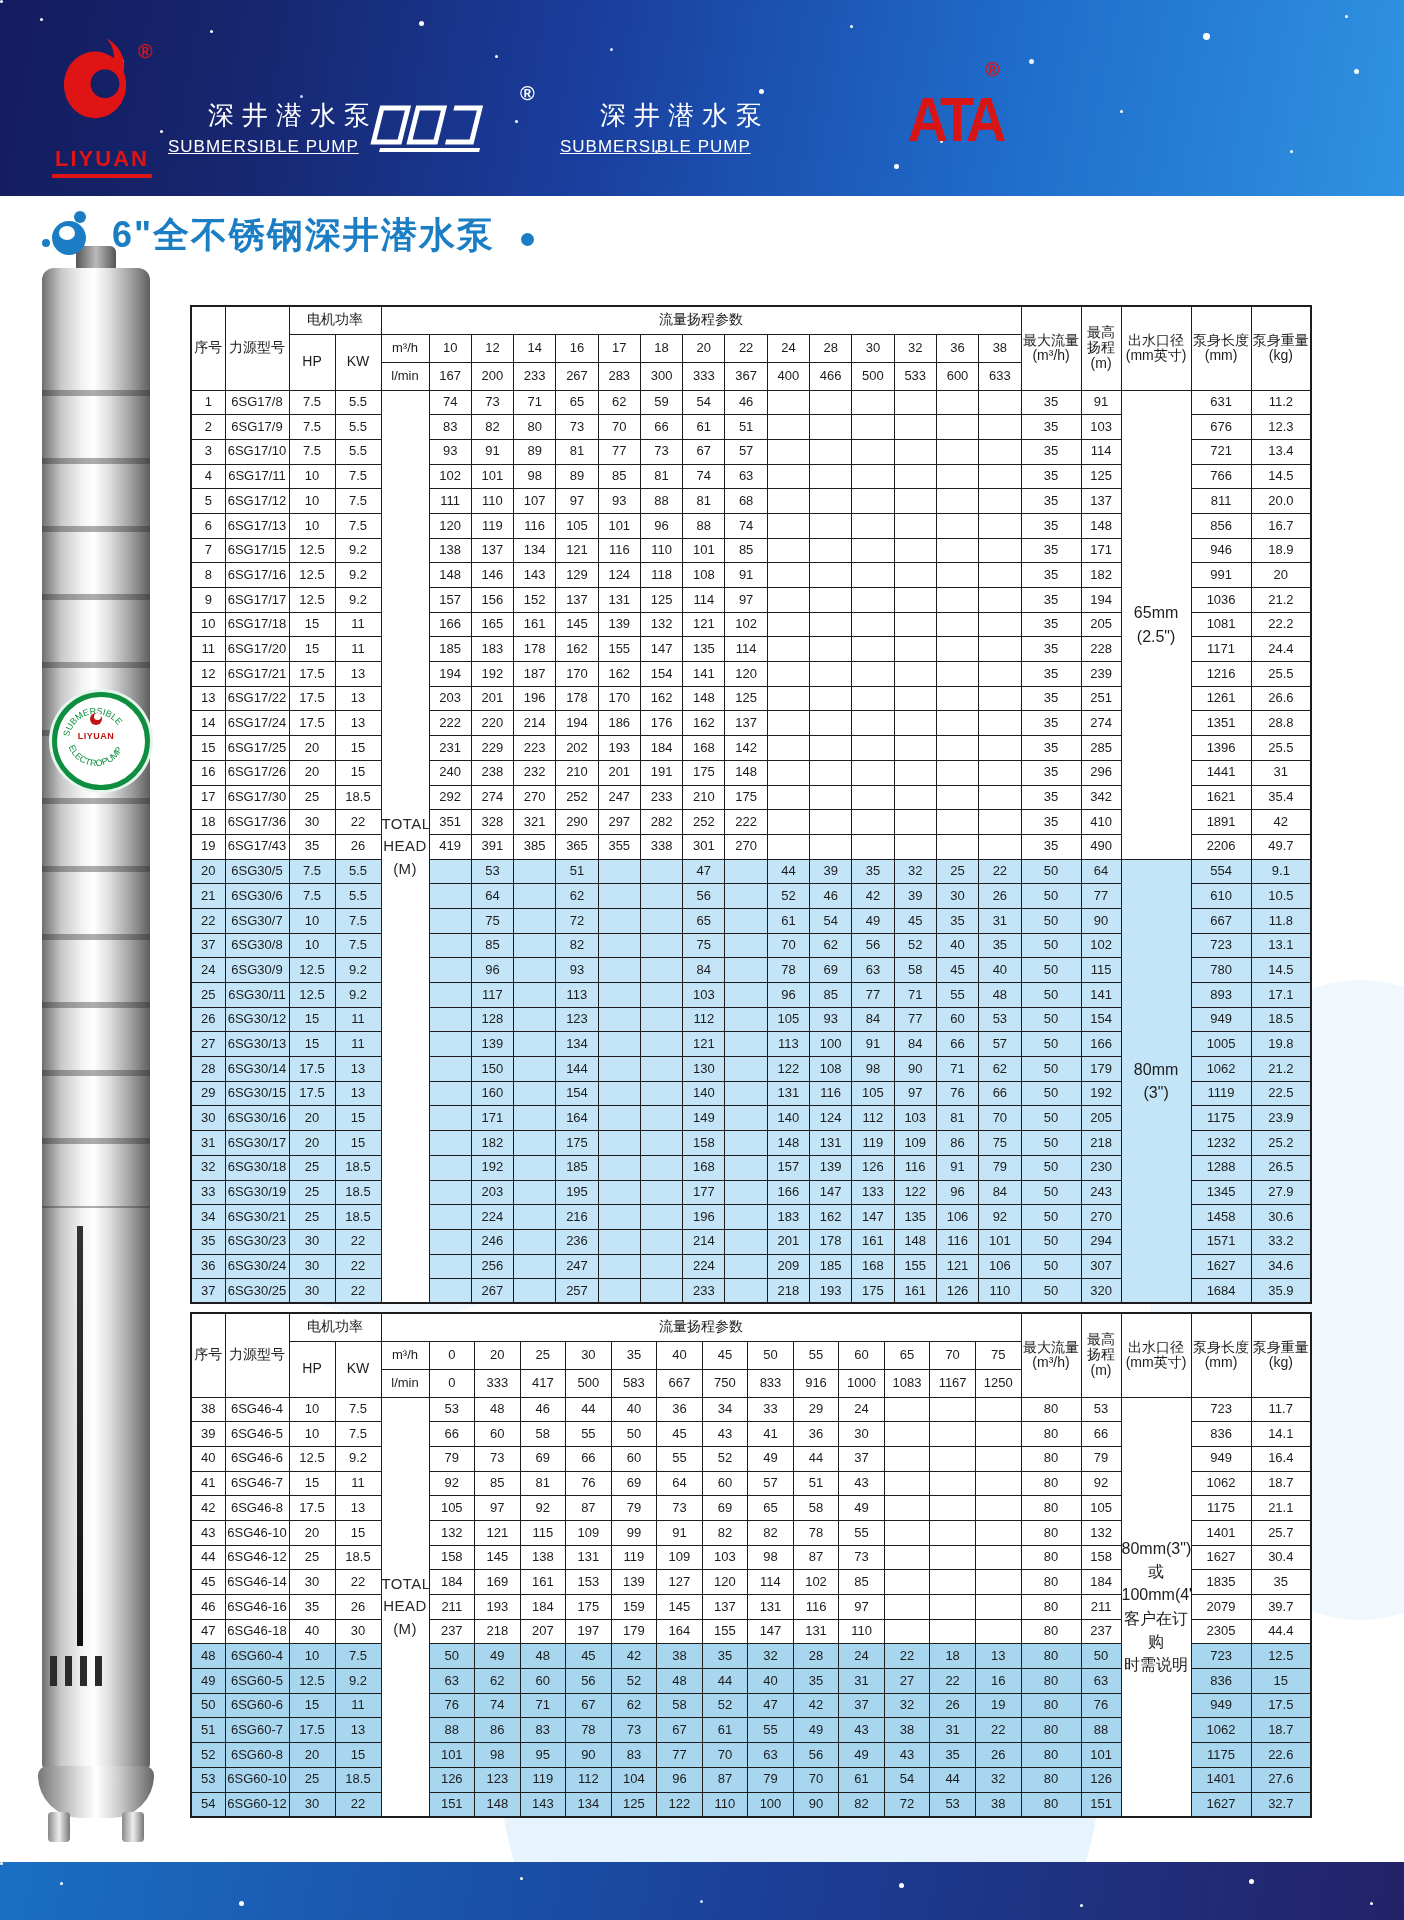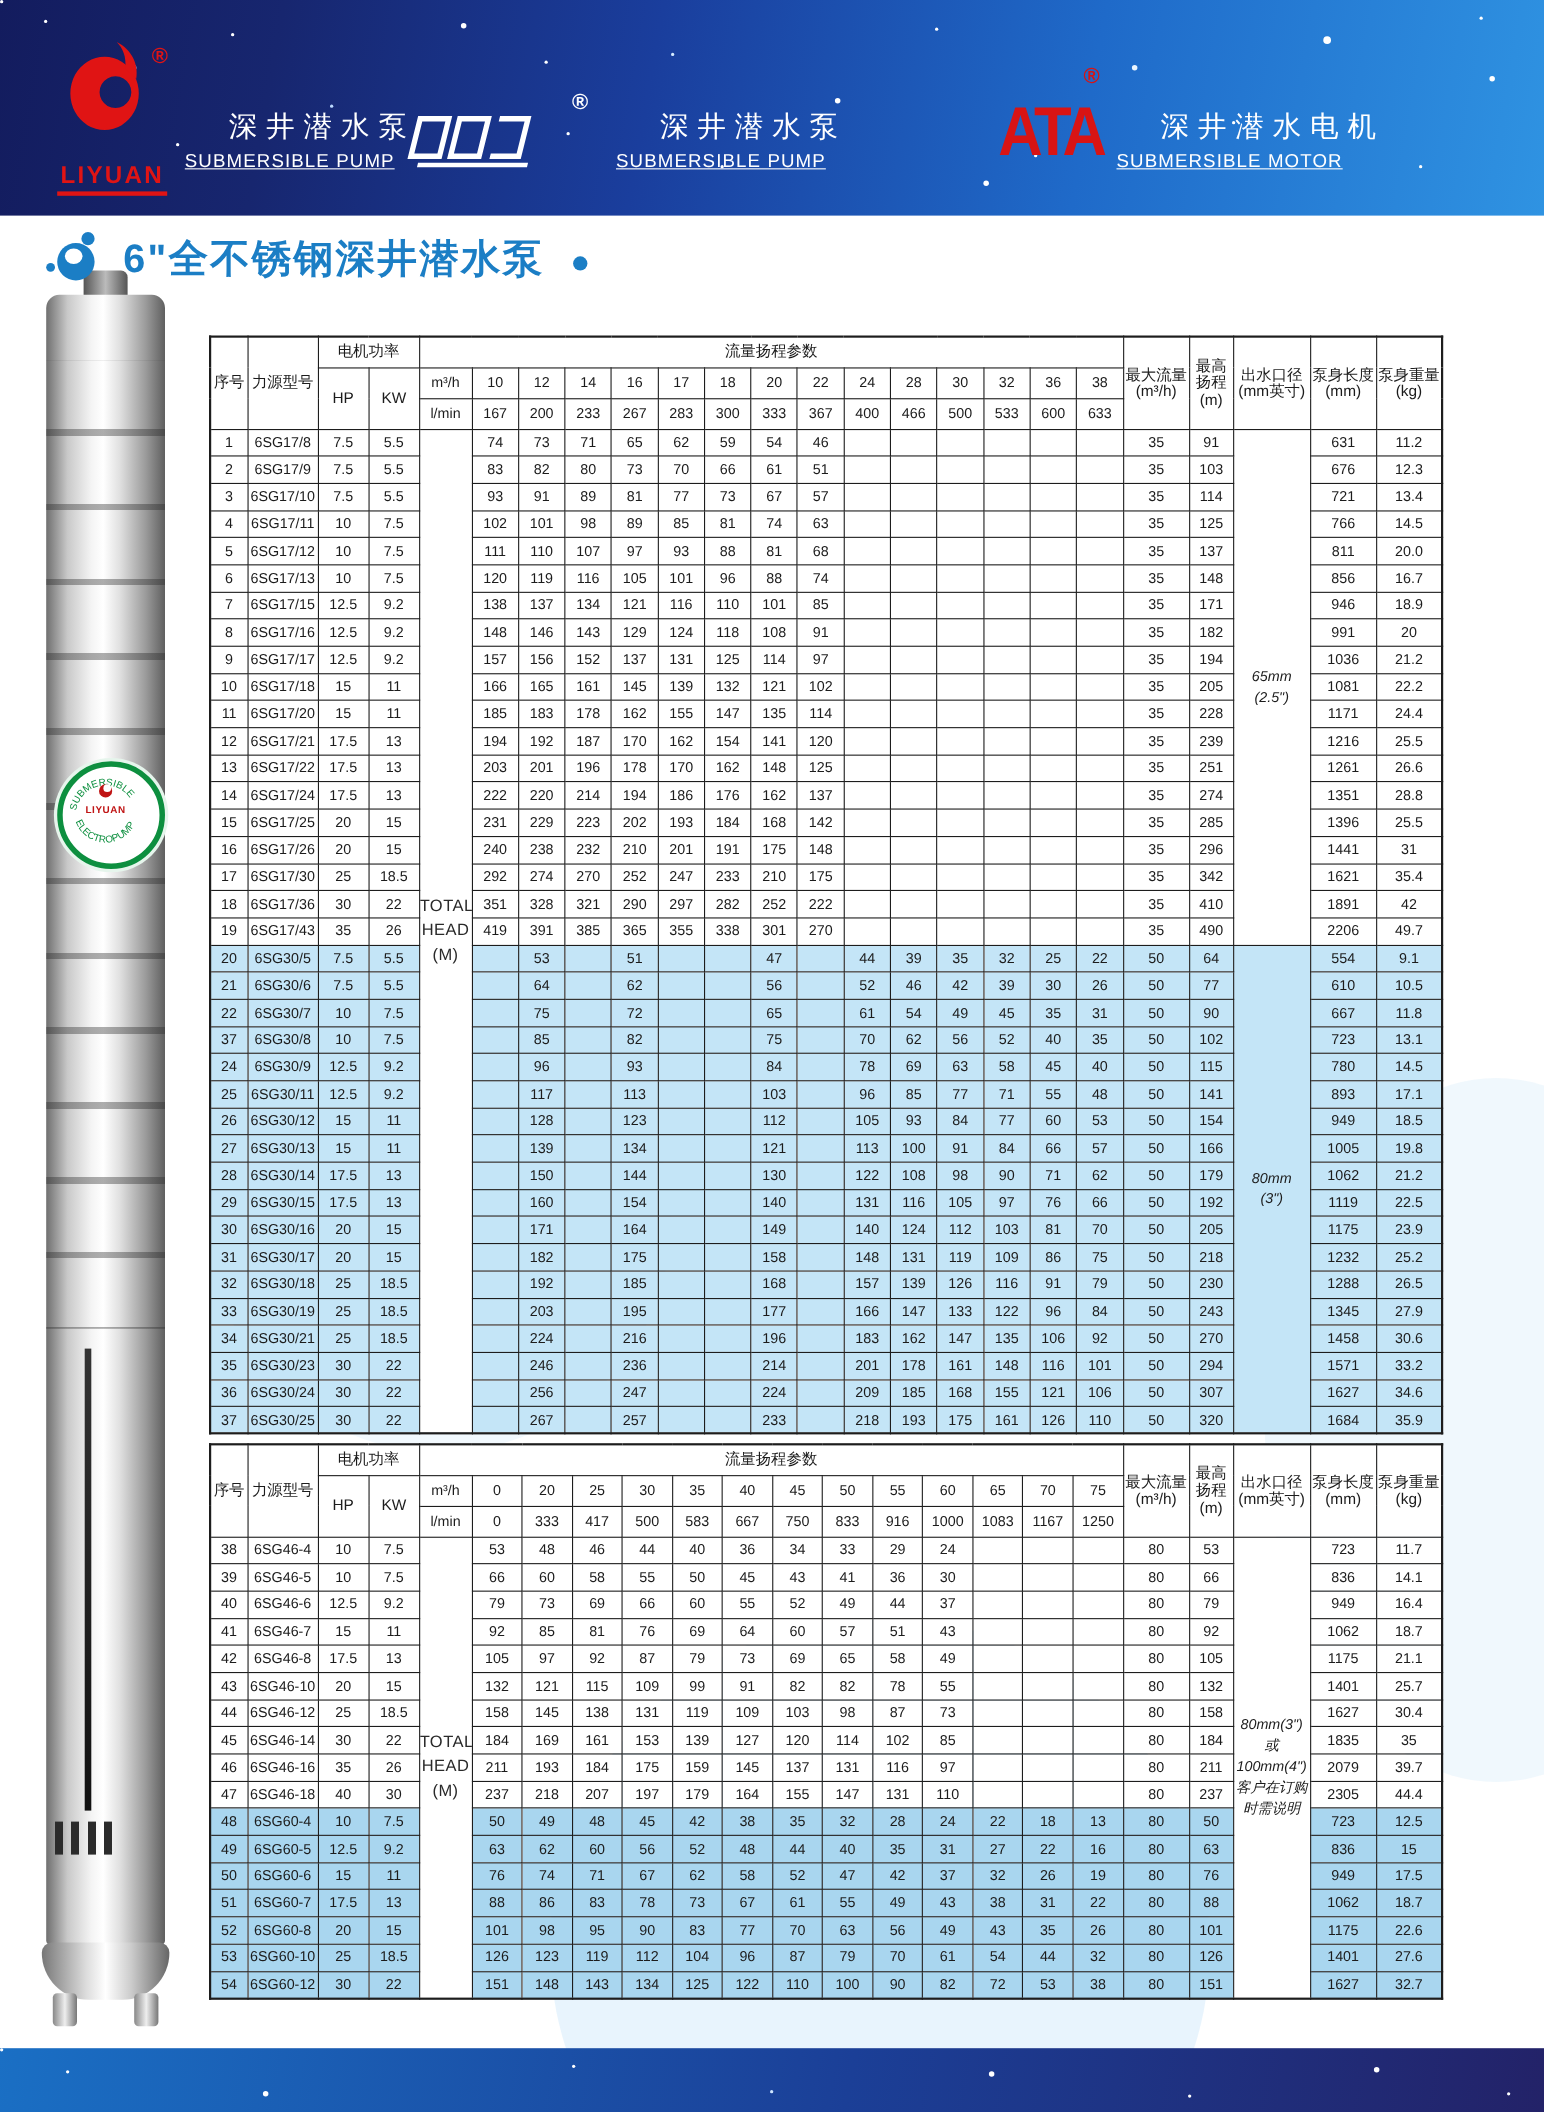--- a/index.html
+++ b/index.html
@@ -88,21 +88,21 @@
   .spec th,.spec td{border:1.6px solid #1d1d1d;text-align:center;vertical-align:middle;padding:0;
     font-size:13px;font-weight:normal;color:#1c1c1c;overflow:hidden;white-space:nowrap;background:#fff;line-height:1.12;}
   .spec{border:2.5px solid #1d1d1d;}
   .spec thead tr{height:28px;}
   .spec tbody tr{height:24.7px;}
   .spec thead th{font-size:14px;}
   .spec thead th.unitv{font-size:13px;}
   .spec tr.blue td{background:#c4e5f7;}
   .spec tr.blue2 td{background:#a9d6ef;}
   .spec td.total-head{background:#fff;font-size:15px;color:#2a2a2a;letter-spacing:.4px;line-height:1.5;}
-  .spec td.outlet-cell{font-size:13px;line-height:1.45;white-space:normal;font-style:italic;}
+  .spec td.outlet-cell{font-size:16px;line-height:1.45;white-space:normal;}
 </style>
 </head>
 <body>
 
 <div class="page">
 
   <div class="band top">
     <div class="stars"></div>
 
     <div class="liyuan-logo">
@@ -129,24 +129,20 @@
       </svg>
     </div>
     <div class="reg2">®</div>
     <div class="brand b2-text">
       <div class="cn">深井潜水泵</div>
       <div class="en">SUBMERSIBLE PUMP</div>
     </div>
 
     <div class="ata-logo">ATA</div>
     <div class="reg3">®</div>
-    <div class="brand b3-text">
-      <div class="cn">深井潜水电机</div>
-      <div class="en">SUBMERSIBLE MOTOR</div>
-    </div>
   </div>
 
   <div class="title-row">
     <div class="drop-icon">
       <div class="d1"></div>
         <div class="d2"></div>
         <div class="d3"></div>
     </div>
     <div class="page-title">6"全不锈钢深井潜水泵</div>
     <div class="title-bullet"></div>

